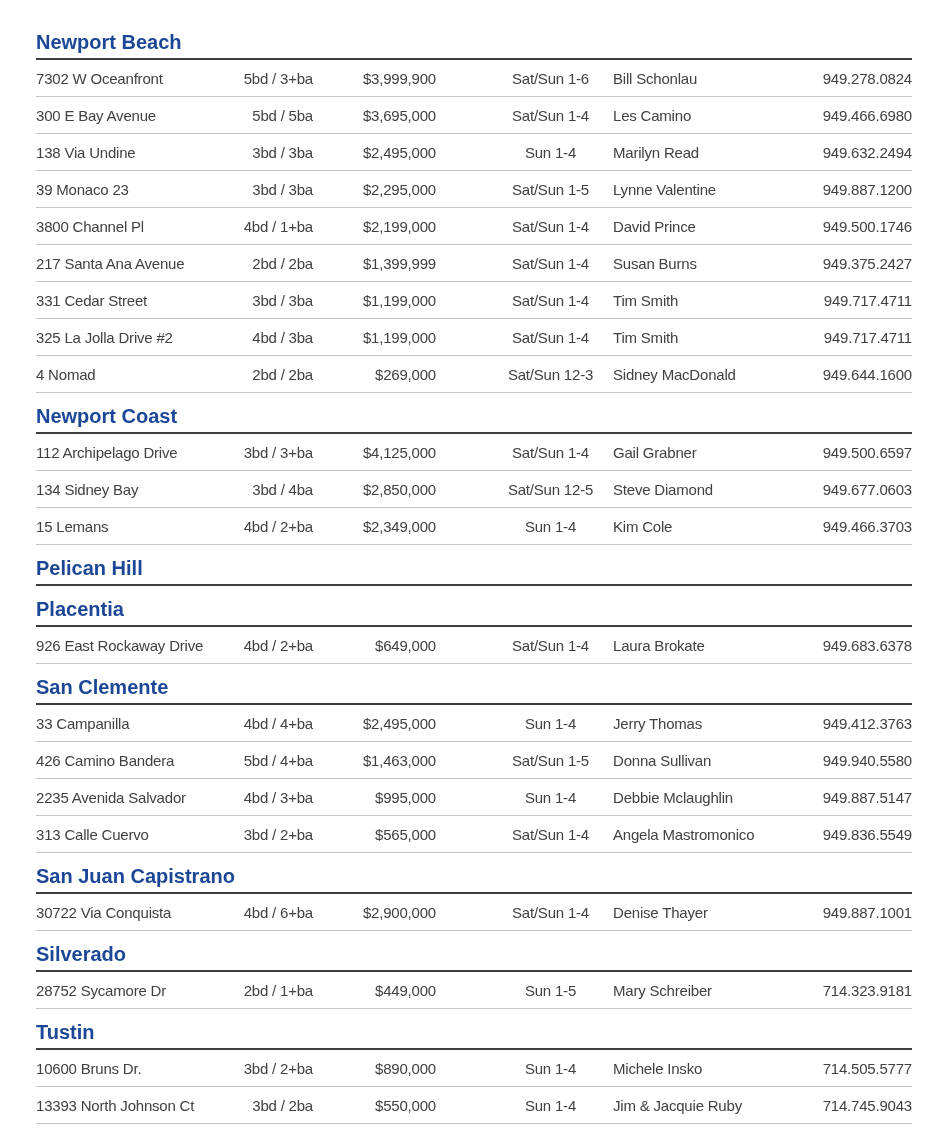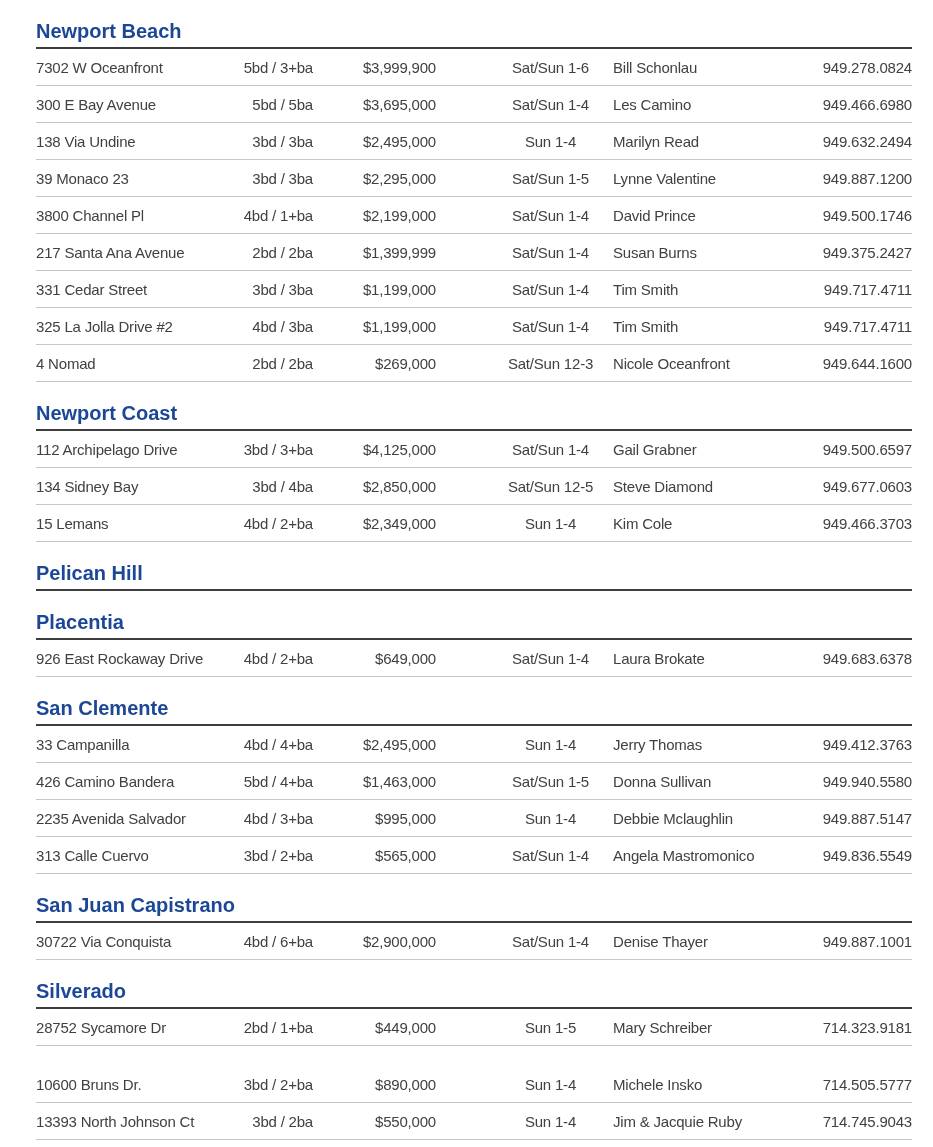--- a/index.html
+++ b/index.html
@@ -6,24 +6,24 @@
   html, body {
     margin: 0;
     padding: 0;
     background: #ffffff;
     font-family: "Liberation Sans", "DejaVu Sans", sans-serif;
   }
   .page {
     width: 933px;
     height: 1147px;
     background: #ffffff;
-    padding: 20px 21px 0 36px;
+    padding: 31px 21px 0 36px;
     overflow: hidden;
   }
-  .section { margin-top: 20px; }
+  .section { margin-top: 12px; }
   .section:first-child { margin-top: 0; }
   .city {
     margin: 0;
     font-size: 20px;
     line-height: 23px;
     font-weight: bold;
     color: #1c4796;
     border-bottom: 2px solid #3d3d3d;
     padding-bottom: 4px;
     letter-spacing: 0px;
@@ -122,21 +122,21 @@
     <div class="cell time">Sat/Sun 1-4</div>
     <div class="cell agent">Tim Smith</div>
     <div class="cell phone">949.717.4711</div>
   </div>
 
   <div class="row">
     <div class="cell address">4 Nomad</div>
     <div class="cell bedbath">2bd / 2ba</div>
     <div class="cell price">$269,000</div>
     <div class="cell time">Sat/Sun 12-3</div>
-    <div class="cell agent">Nicole Oceanfront</div>
+    <div class="cell agent">Sidney MacDonald</div>
     <div class="cell phone">949.644.1600</div>
   </div>
 </div>
   </section>
 
   <section class="section">
     <h2 class="city">
       <span class="city-label">Newport Coast</span>
     </h2>
     <div class="rows">
@@ -260,20 +260,23 @@
     <div class="cell bedbath">2bd / 1+ba</div>
     <div class="cell price">$449,000</div>
     <div class="cell time">Sun 1-5</div>
     <div class="cell agent">Mary Schreiber</div>
     <div class="cell phone">714.323.9181</div>
   </div>
 </div>
   </section>
 
   <section class="section">
+    <h2 class="city">
+      <span class="city-label">Tustin</span>
+    </h2>
     <div class="rows">
   <div class="row">
     <div class="cell address">10600 Bruns Dr.</div>
     <div class="cell bedbath">3bd / 2+ba</div>
     <div class="cell price">$890,000</div>
     <div class="cell time">Sun 1-4</div>
     <div class="cell agent">Michele Insko</div>
     <div class="cell phone">714.505.5777</div>
   </div>
 

